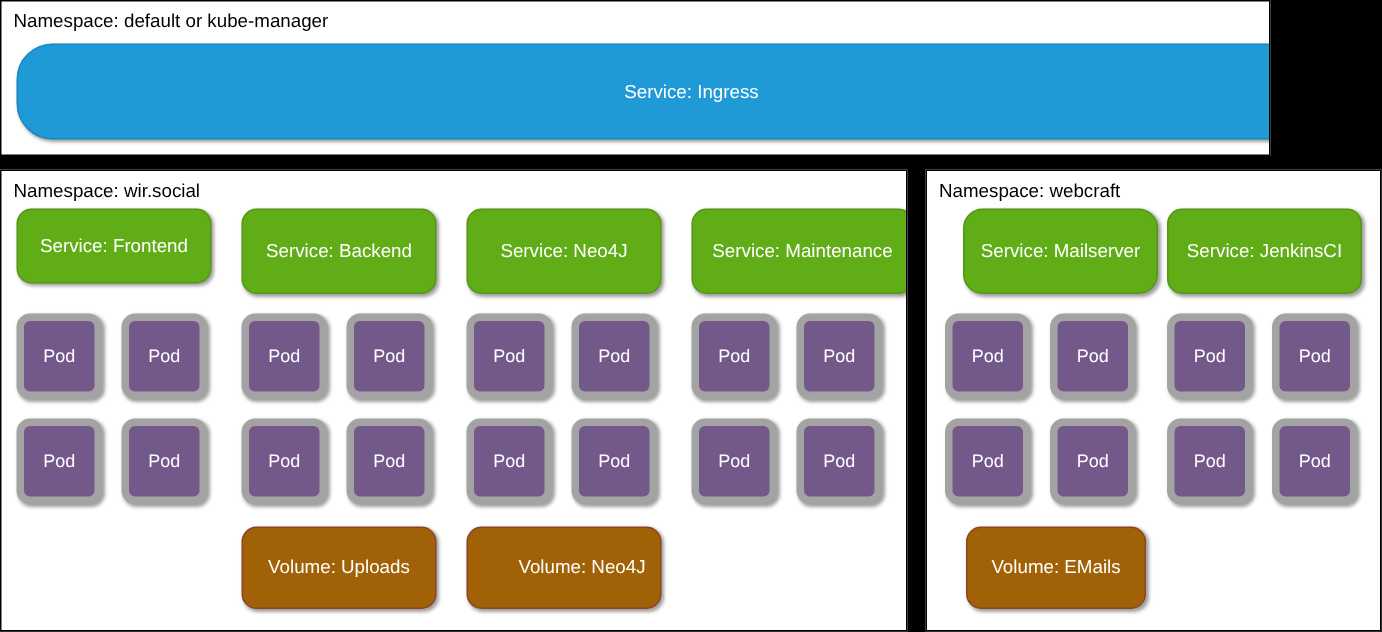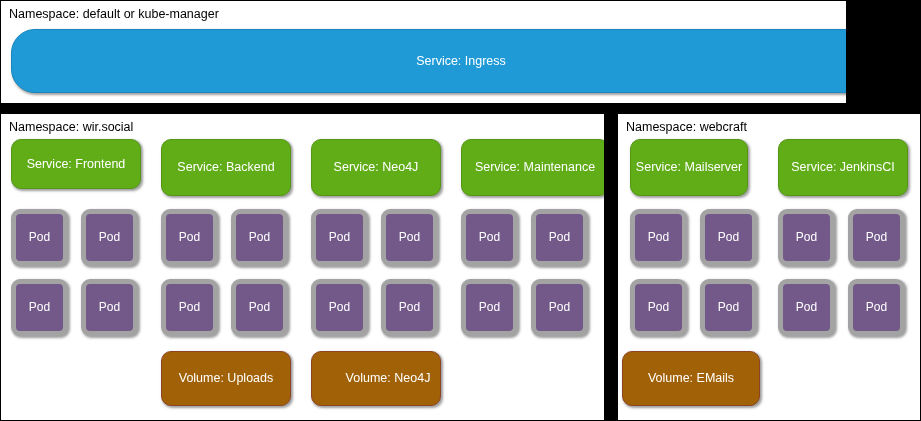--- a/index.html
+++ b/index.html
@@ -121,26 +121,26 @@
         <div class="node pod" style="left: 460px; top: 95px; width: 57px; height: 57px;">Pod</div>
         <div class="node pod" style="left: 530px; top: 95px; width: 57px; height: 57px;">Pod</div>
         <div class="node pod" style="left: 460px; top: 165px; width: 57px; height: 57px;">Pod</div>
         <div class="node pod" style="left: 530px; top: 165px; width: 57px; height: 57px;">Pod</div>
       </div>
   </div>
 
   <div class="ns-panel" id="ns-webcraft">
     <div class="ns-label">Namespace: webcraft</div>
     <div id="webcraft-body">
-        <div class="node service" style="left: 12px; top: 25px; width: 118px; height: 57px;">Service: Mailserver</div>
+        <div class="node service" style="left: 24px; top: 25px; width: 130px; height: 57px; border-radius: 13px;">Service: Mailserver</div>
         <div class="node pod" style="left: 12px; top: 95px; width: 57px; height: 57px;">Pod</div>
         <div class="node pod" style="left: 82px; top: 95px; width: 57px; height: 57px;">Pod</div>
         <div class="node pod" style="left: 12px; top: 165px; width: 57px; height: 57px;">Pod</div>
         <div class="node pod" style="left: 82px; top: 165px; width: 57px; height: 57px;">Pod</div>
-        <div class="node volume" style="left: 4px; top: 237px; width: 138px; height: 55px;">Volume: EMails</div>
+        <div class="node volume" style="left: 26px; top: 237px; width: 120px; height: 55px;">Volume: EMails</div>
         <div class="node service" style="left: 160px; top: 25px; width: 130px; height: 57px;">Service: JenkinsCI</div>
         <div class="node pod" style="left: 160px; top: 95px; width: 57px; height: 57px;">Pod</div>
         <div class="node pod" style="left: 230px; top: 95px; width: 57px; height: 57px;">Pod</div>
         <div class="node pod" style="left: 160px; top: 165px; width: 57px; height: 57px;">Pod</div>
         <div class="node pod" style="left: 230px; top: 165px; width: 57px; height: 57px;">Pod</div>
       </div>
   </div>
 
 </div>
 

